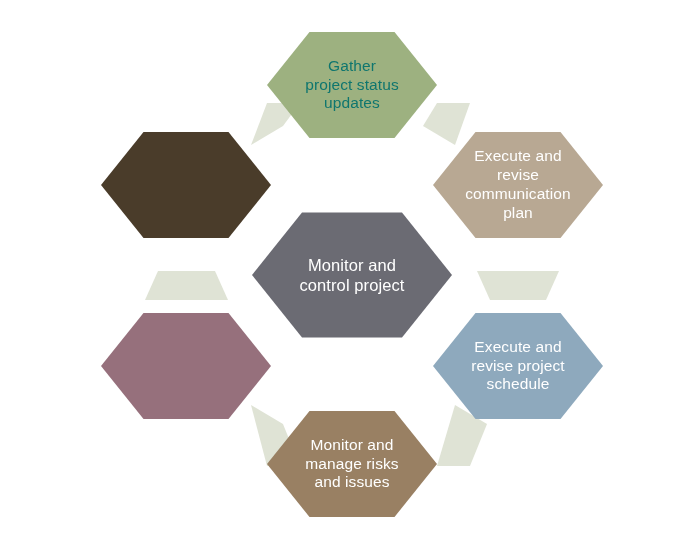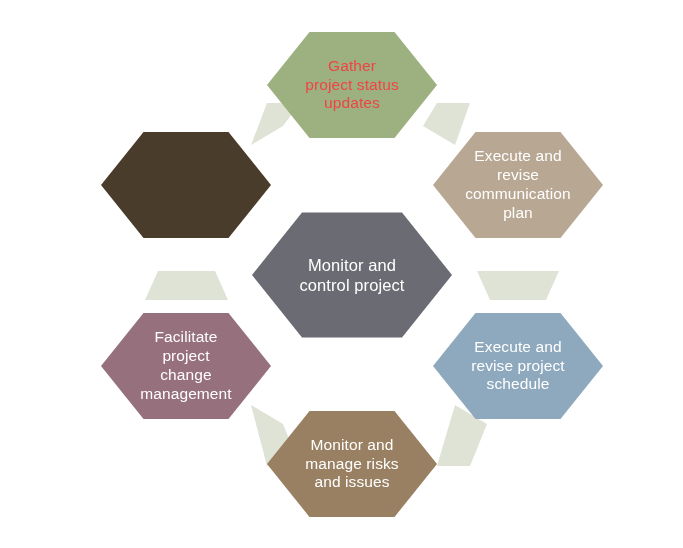--- a/index.html
+++ b/index.html
@@ -78,33 +78,29 @@
       <polygon class="hex-shape" points="475.5,313.0 560.5,313.0 603.0,366.0 560.5,419.0 475.5,419.0 433.0,366.0" fill="#8ea9bd"></polygon>
       <polygon class="hex-shape" points="309.5,411.0 394.5,411.0 437.0,464.0 394.5,517.0 309.5,517.0 267.0,464.0" fill="#998063"></polygon>
       <polygon class="hex-shape" points="143.5,313.0 228.5,313.0 271.0,366.0 228.5,419.0 143.5,419.0 101.0,366.0" fill="#96707c"></polygon>
       <polygon class="hex-shape" points="143.5,132.0 228.5,132.0 271.0,185.0 228.5,238.0 143.5,238.0 101.0,185.0" fill="#4a3c2a"></polygon>
     </g>
     <g>
       <polygon class="hex-shape" points="302.0,212.5 402.0,212.5 452.0,275.0 402.0,337.5 302.0,337.5 252.0,275.0" fill="#6b6b73"></polygon>
     </g>
   </svg>
 
-  <div class="hex-label outer-label" style="left: 286px; top: 30px; color: #ef4444;">Gather
+  <div class="hex-label outer-label" style="left: 286px; top: 30px; color: #0f766e;">Gather
 project status
 updates</div>
   <div class="hex-label outer-label" style="left: 452px; top: 130px; color: rgb(255, 255, 255);">Execute and
 revise
 communication
 plan</div>
   <div class="hex-label outer-label" style="left: 452px; top: 311px; color: rgb(255, 255, 255);">Execute and
 revise project
 schedule</div>
   <div class="hex-label outer-label" style="left: 286px; top: 409px; color: rgb(255, 255, 255);">Monitor and
 manage risks
 and issues</div>
-  <div class="hex-label outer-label" style="left: 120px; top: 311px; color: rgb(255, 255, 255);">Facilitate
-project
-change
-management</div>
   <div class="hex-label center-label" style="left: 267px; top: 215px; color: rgb(255, 255, 255);">Monitor and
 control project</div>
 
 </div>
 
 </body></html>

